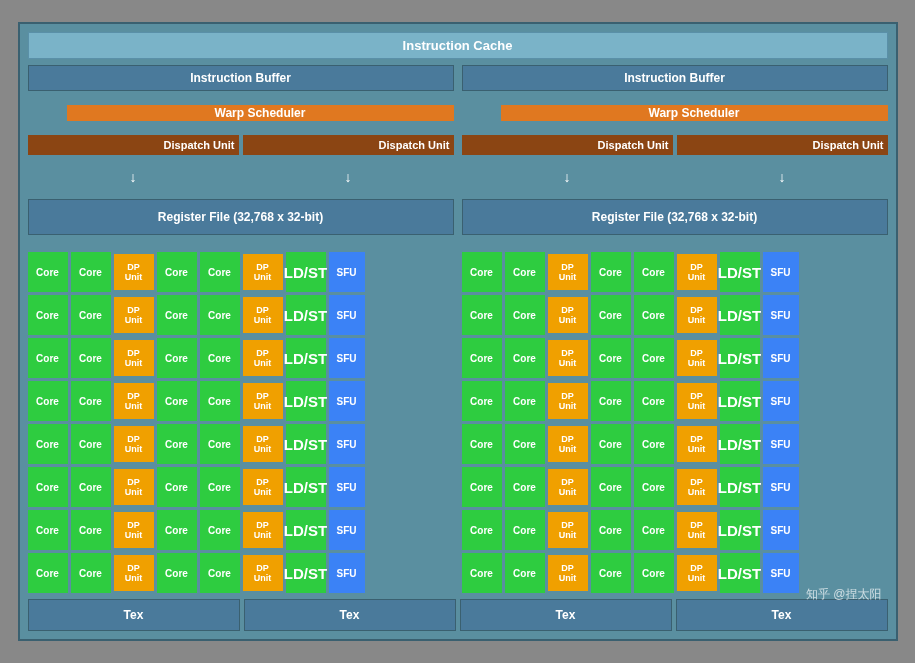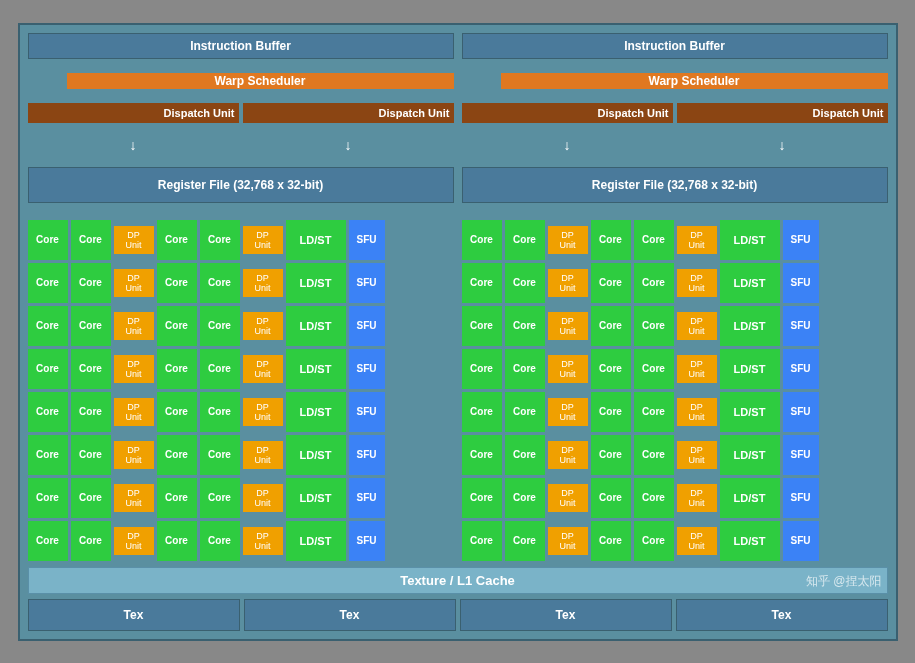--- a/index.html
+++ b/index.html
@@ -118,36 +118,36 @@
       height: 40px;
       display: flex;
       align-items: center;
       justify-content: center;
     }
     .dp-cell {
       background: #f0a000;
       color: white;
       text-align: center;
       font-size: 9px;
-      font-weight: normal;
+      font-weight: bold;
       padding: 12px;
       width: 40px;
-      height: 28px;
+      height: 36px;
       display: flex;
       align-items: center;
       justify-content: center;
     }
     .ldst-cell {
       background: #2ecc40;
       color: white;
       text-align: center;
-      font-size: 11px;
+      font-size: 15px;
       font-weight: bold;
       padding: 2px;
-      width: 60px;
+      width: 40px;
       height: 40px;
       display: flex;
       align-items: center;
       justify-content: center;
     }
     .sfu-cell {
       background: #3b82f6;
       color: white;
       text-align: center;
       font-size: 10px;
@@ -189,31 +189,32 @@
       color: white;
       text-align: center;
       padding: 6px;
       font-size: 12px;
       font-weight: bold;
       margin-top: 5px;
       border: 1px solid #3a6070;
     }
     .watermark {
       position: absolute;
-      bottom: 49px;
+      bottom: 36px;
       right: 14px;
       color: rgba(255,255,255,0.7);
       font-size: 12px;
     }
   </style>
 </head>
 <body>
 
 <div class="sm-container">
 
+  <div class="instruction-cache">Instruction Cache</div>
 
   <div class="two-col">
 
     <div class="half">
       <div class="instruction-buffer">Instruction Buffer</div>
       <div class="warp-scheduler">Warp Scheduler</div>
       <div class="dispatch-row">
         <div class="dispatch-unit">Dispatch Unit</div>
         <div class="dispatch-unit">Dispatch Unit</div>
       </div>
@@ -414,21 +415,20 @@
           <div class="core-cell">Core</div>
           <div class="core-cell">Core</div>
           <div class="dp-cell">DP<br>Unit</div>
           <div class="ldst-cell">LD/ST</div>
           <div class="sfu-cell">SFU</div>
         </div>
       </div>
     </div>
   </div>
 
-  <div class="texture-cache">Texture / L1 Cache</div>
 
   <div class="tex-row">
     <div class="tex-cell">Tex</div>
     <div class="tex-cell">Tex</div>
     <div class="tex-cell">Tex</div>
     <div class="tex-cell">Tex</div>
   </div>
 
 
   <div class="watermark">知乎 @捏太阳</div>

